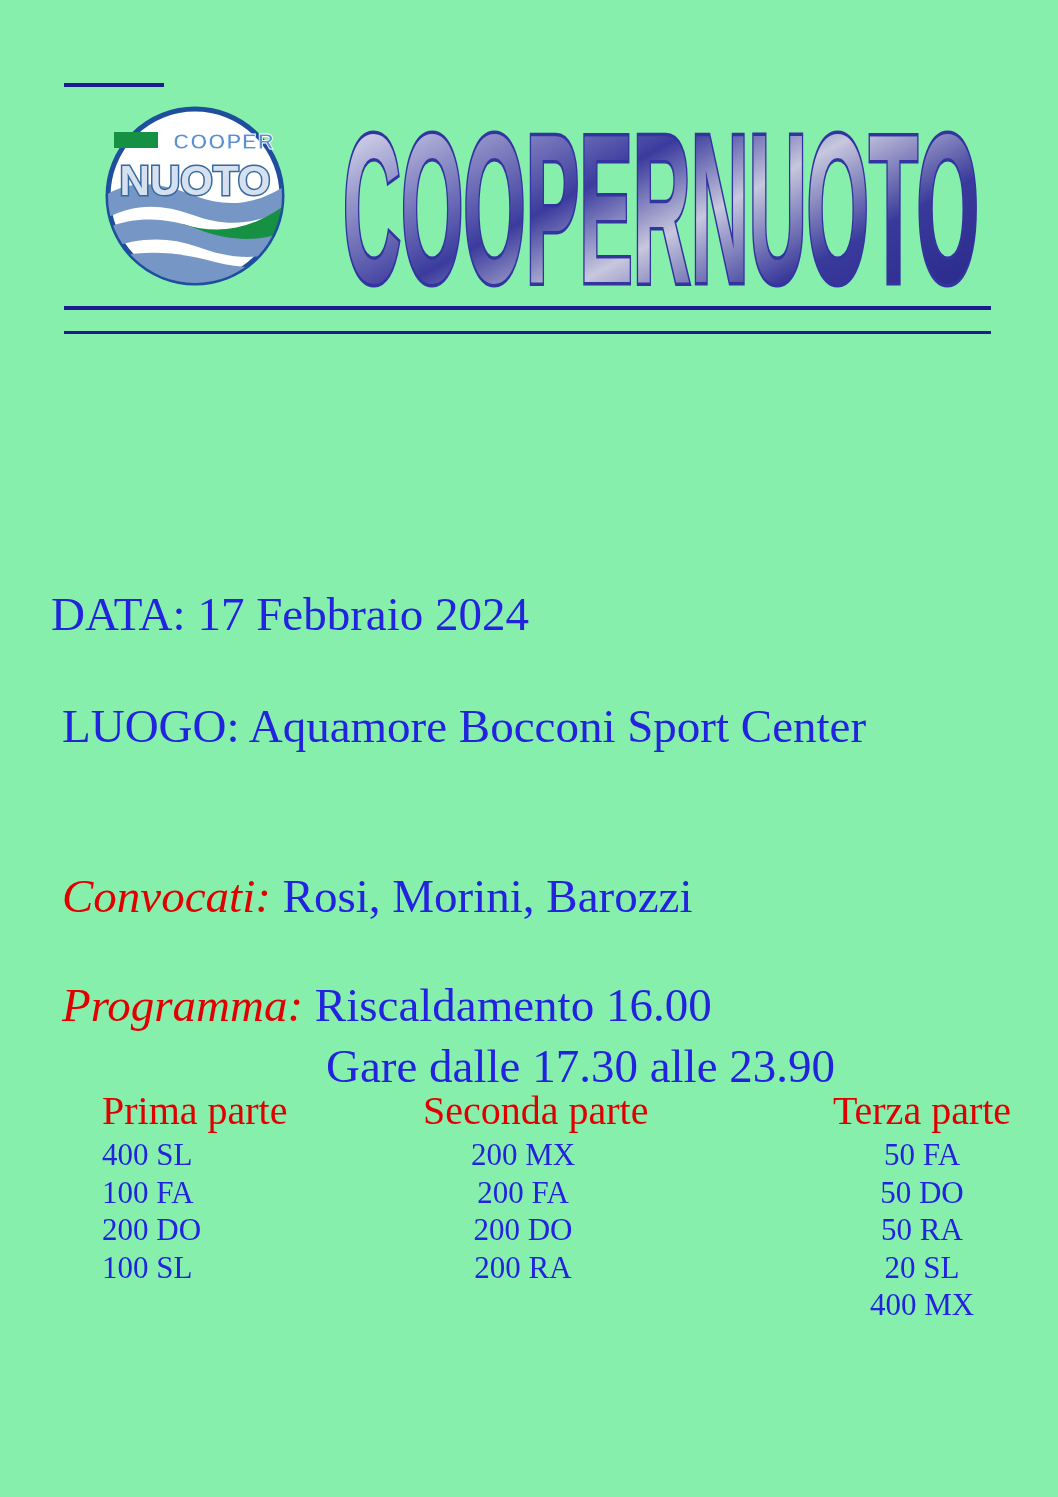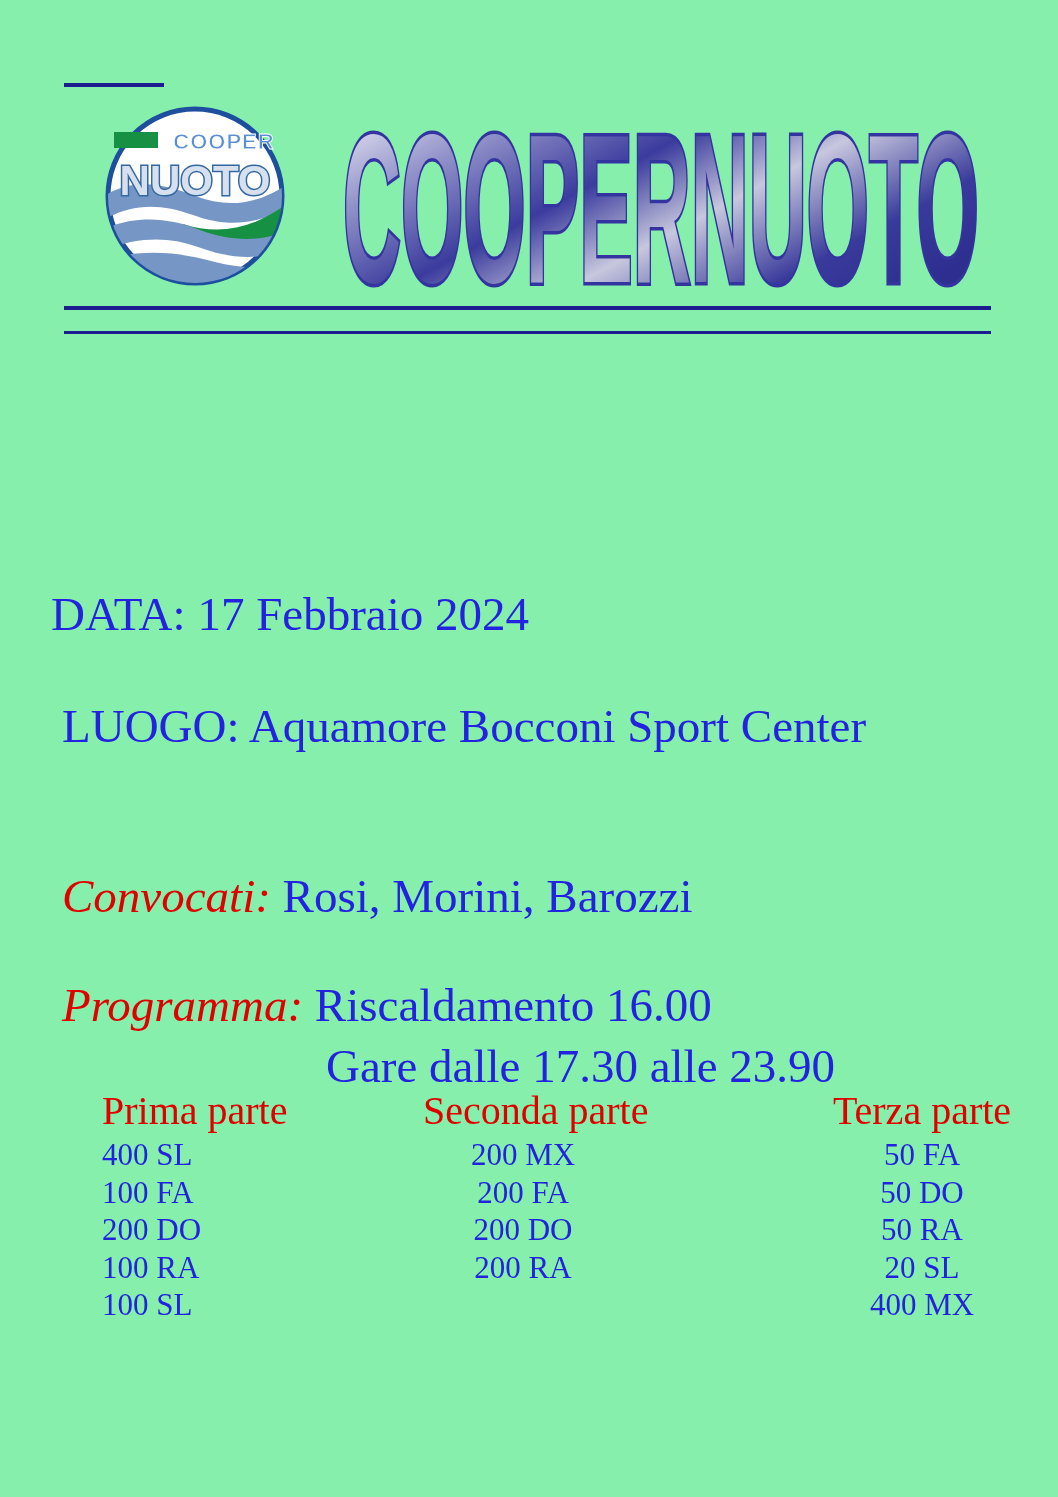--- a/index.html
+++ b/index.html
@@ -96,21 +96,20 @@
   <div class="abs bodyline p-programma">
     <span class="redlabel">Programma:</span><span> Riscaldamento 16.00</span>
   </div>
   <div class="abs bodyline p-gare">Gare dalle 17.30 alle 23.90</div>
 
   <div class="abs col col1">
     <div class="col-header">Prima parte</div>
     <div class="col-item">400 SL</div>
     <div class="col-item">100 FA</div>
     <div class="col-item">200 DO</div>
-    <div class="col-item">100 RA</div>
     <div class="col-item">100 SL</div>
   </div>
 
   <div class="abs col col2">
     <div class="col-header">Seconda parte</div>
     <div class="col-item">200 MX</div>
     <div class="col-item">200 FA</div>
     <div class="col-item">200 DO</div>
     <div class="col-item">200 RA</div>
   </div>

